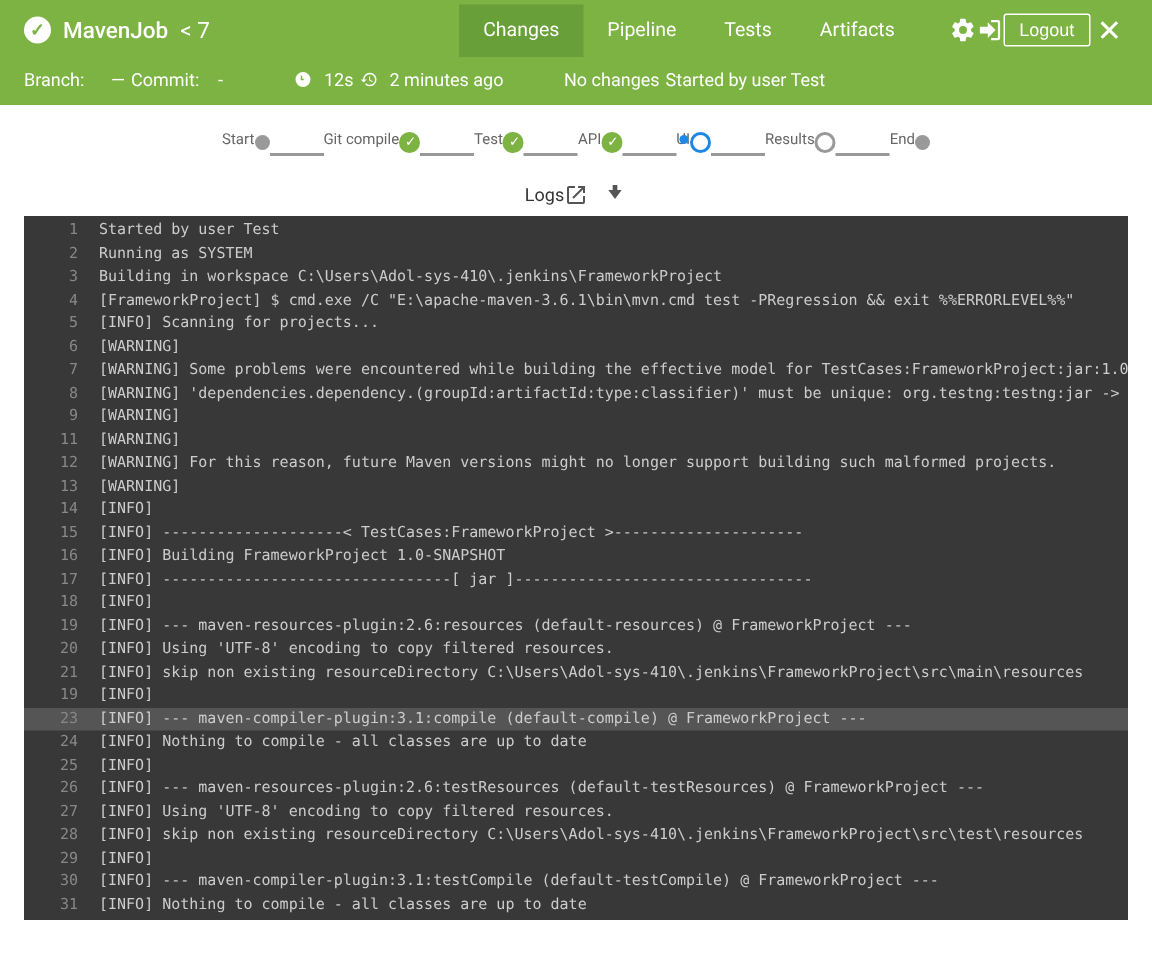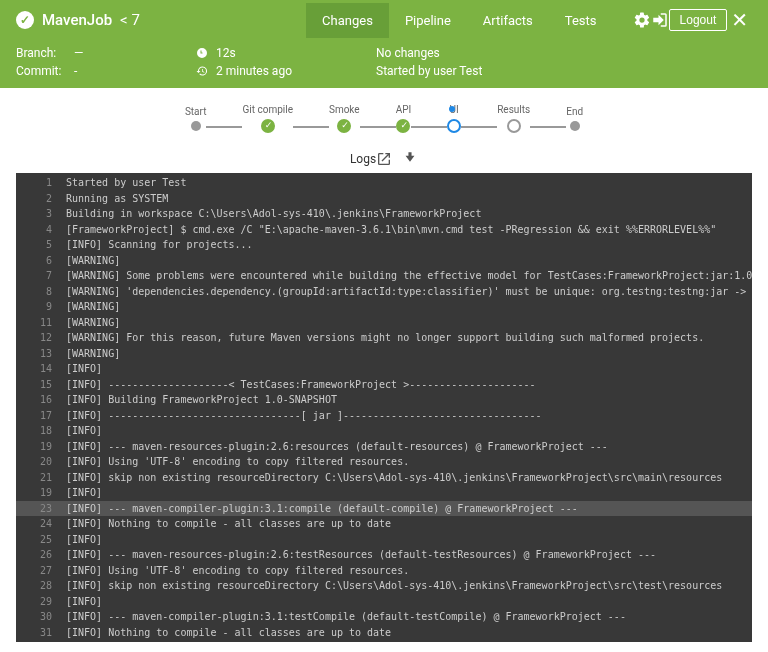--- a/index.html
+++ b/index.html
@@ -11,27 +11,27 @@
 .job-name{font-weight:500;font-size:15px}
 .run-num{font-size:15px}
 .tabs{display:flex;gap:0}
 .tab{padding:10px 16px;font-size:13px;cursor:pointer}
 .tab.active{background:#689f38}
 .header-icons{display:flex;align-items:center;margin-left:20px}
 .icon-btn{width:18px;height:18px;cursor:pointer;fill:#fff}
 .logout-btn{border:1px solid #fff;padding:3px 10px;font-size:12px;background:transparent;color:#fff;cursor:pointer;border-radius:2px}
 .close-x{font-size:20px;cursor:pointer;padding:0 4px}
 .header-meta{display:flex;padding:6px 16px 10px;gap:40px;font-size:12px}
-.meta-col{display:flex;flex-direction:column;gap:4px;min-width:140px}
+.meta-col{display:flex;flex-direction:row;gap:4px;min-width:140px}
 .meta-row{display:flex;align-items:center;gap:8px}
 .meta-label{width:50px}
 .meta-icon{width:12px;height:12px;fill:#fff}
 .pipeline{display:flex;justify-content:center;align-items:center;padding:16px 0 8px;position:relative}
 .stages{display:flex;align-items:center}
-.stage{display:flex;flex-direction:column;align-items:center;position:relative}
+.stage{display:flex;flex-direction:row;align-items:center;position:relative}
 .stage-label{font-size:10px;color:#666;margin-bottom:4px;white-space:nowrap}
 .stage-node{width:14px;height:14px;border-radius:50%;border:2px solid #999;background:#fff;z-index:1}
 .stage-node.done{background:#7cb342;border-color:#7cb342;position:relative}
 .stage-node.done::after{content:"✓";color:#fff;font-size:9px;position:absolute;top:-1px;left:2px}
 .stage-node.active{border-color:#1e88e5;background:#fff;width:14px;height:14px}
 .stage-node.active::after{content:"";position:absolute;width:6px;height:6px;background:#1e88e5;border-radius:50%;top:2px;left:2px}
 .stage-node.start,.stage-node.end{width:10px;height:10px;background:#999;border:none}
 .stage-line{width:36px;height:2px;background:#999;margin-top:16px}
 .logs-section{padding:4px 16px 16px}
 .logs-header{display:flex;justify-content:center;align-items:center;padding:6px 0}
@@ -50,22 +50,22 @@
 <div class="header">
   <div class="header-top">
     <div class="header-left">
       <span class="check-icon">✓</span>
       <span class="job-name">MavenJob</span>
       <span class="run-num">&lt; 7</span>
     </div>
     <div class="tabs" id="tabs">
         <div class="tab active">Changes</div>
         <div class="tab">Pipeline</div>
+        <div class="tab">Tests</div>
         <div class="tab">Artifacts</div>
-        <div class="tab">Tests</div>
       </div>
     <div class="header-icons">
       <svg class="icon-btn" viewBox="0 0 24 24">
           <path d="M19.14,12.94a7,7,0,0,0,.05-.94,7,7,0,0,0-.05-.94l2.11-1.65a.5.5,0,0,0,.12-.64l-2-3.46a.5.5,0,0,0-.61-.22l-2.49,1a7,7,0,0,0-1.62-.94L14.4,2.5a.5.5,0,0,0-.5-.42h-4a.5.5,0,0,0-.49.42L9.16,5.19a7,7,0,0,0-1.62.94l-2.49-1a.5.5,0,0,0-.61.22l-2,3.46a.5.5,0,0,0,.12.64L4.67,11.1a7,7,0,0,0,0,1.88L2.56,14.63a.5.5,0,0,0-.12.64l2,3.46a.5.5,0,0,0,.61.22l2.49-1a7,7,0,0,0,1.62.94l.25,2.69a.5.5,0,0,0,.49.42h4a.5.5,0,0,0,.5-.42l.25-2.69a7,7,0,0,0,1.62-.94l2.49,1a.5.5,0,0,0,.61-.22l2-3.46a.5.5,0,0,0-.12-.64ZM12,15.5A3.5,3.5,0,1,1,15.5,12,3.5,3.5,0,0,1,12,15.5Z"></path>
         </svg>
       <svg class="icon-btn" viewBox="0 0 24 24">
           <path d="M10 9V5l7 7-7 7v-4H3V9h7zm9-6h-6v2h6v14h-6v2h6a2 2 0 002-2V5a2 2 0 00-2-2z"></path>
         </svg>
       <button class="logout-btn">Logout</button>
       <span class="close-x">✕</span>
@@ -113,21 +113,21 @@
         <div class="stage-label">Start</div>
         <div class="stage-node start"></div>
       </div>
       <div class="stage-line"></div>
       <div class="stage">
         <div class="stage-label">Git compile</div>
         <div class="stage-node done"></div>
       </div>
       <div class="stage-line"></div>
       <div class="stage">
-        <div class="stage-label">Smoke</div>
+        <div class="stage-label">Test</div>
         <div class="stage-node done"></div>
       </div>
       <div class="stage-line"></div>
       <div class="stage">
         <div class="stage-label">API</div>
         <div class="stage-node done"></div>
       </div>
       <div class="stage-line"></div>
       <div class="stage">
         <div class="stage-label">UI</div>

